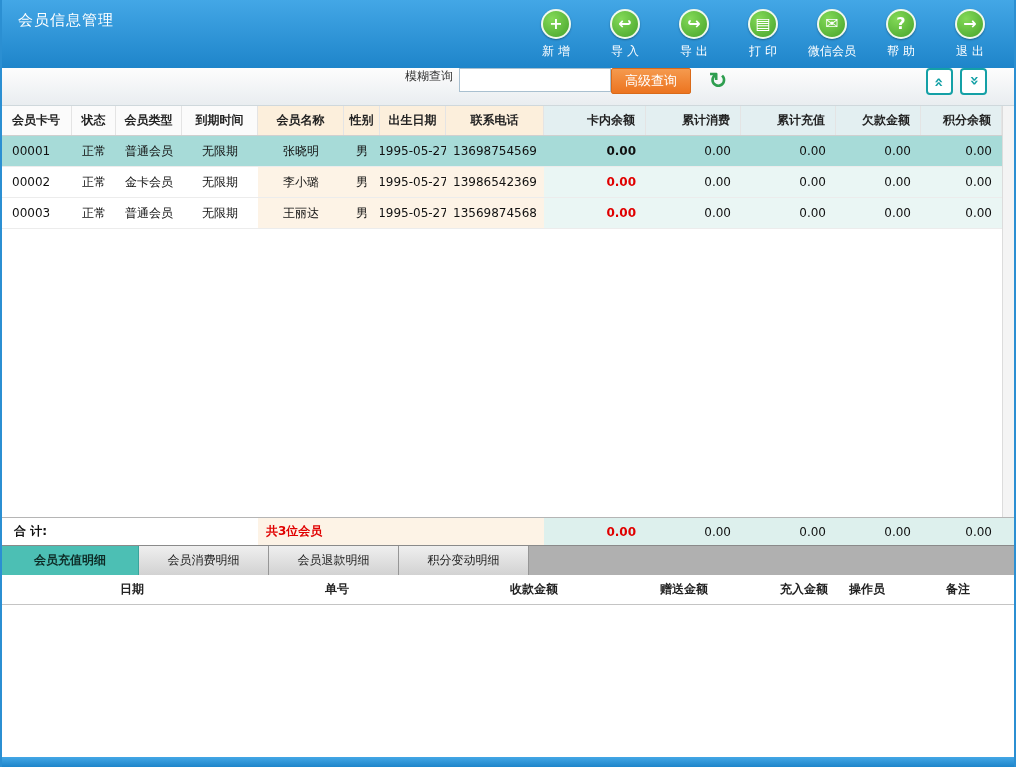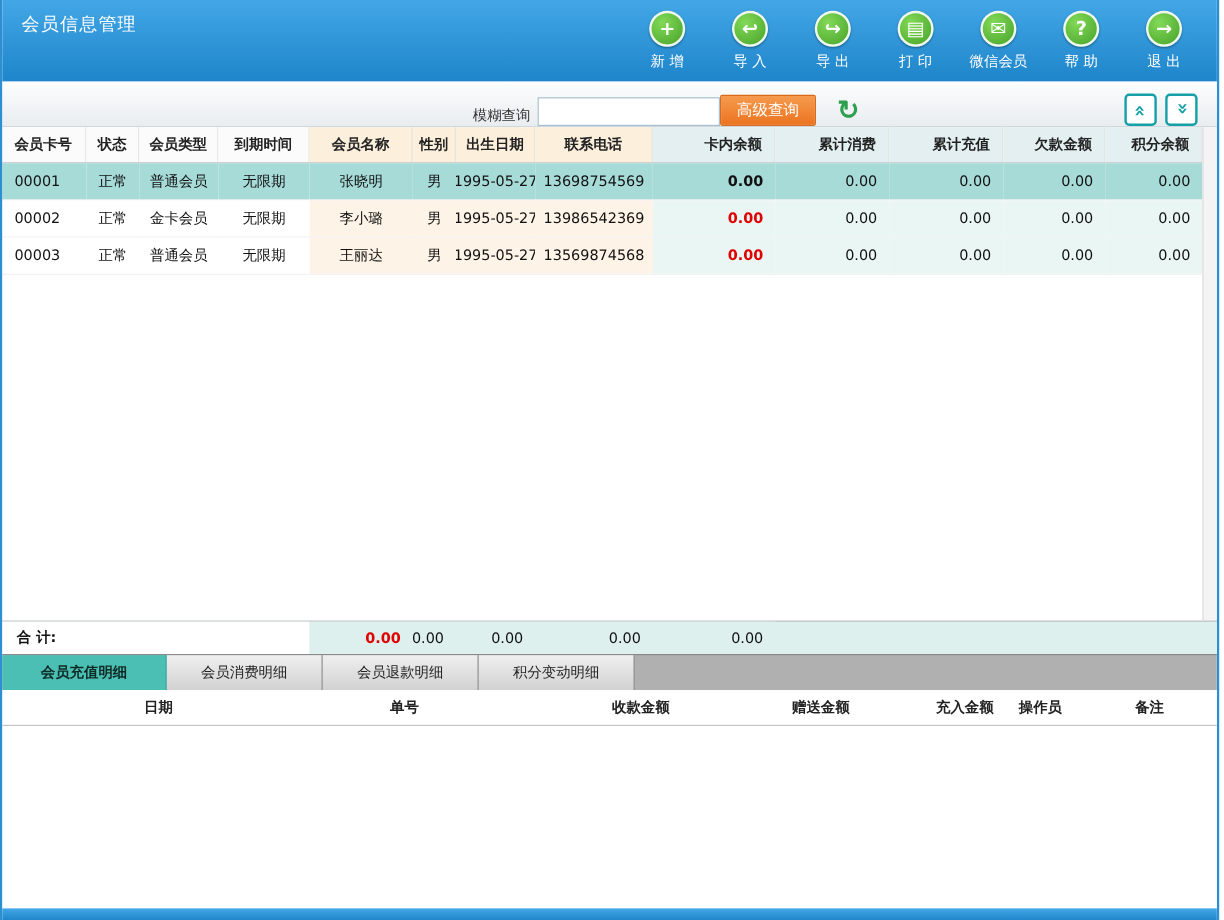--- a/index.html
+++ b/index.html
@@ -16,21 +16,21 @@
   .tool-item { display:flex; flex-direction:column; align-items:center; width:52px; cursor:pointer; }
   .tool-icon { width:30px; height:30px; border-radius:50%;
                background:radial-gradient(circle at 35% 30%, #83d957, #46a32a);
                border:2px solid rgba(255,255,255,.9); color:#fff;
                display:flex; align-items:center; justify-content:center;
                font-size:16px; font-weight:bold; box-shadow:0 1px 2px rgba(0,0,0,.35); }
   .tool-label { color:#fff; margin-top:4px; white-space:nowrap; }
 
   
   .searchbar { height:38px; flex:0 0 auto; background:linear-gradient(#fdfdfd,#e9edf0);
-               border-bottom:1px solid #cfd8dc; display:flex; align-items:flex-end; padding:0 16px; }
+               border-bottom:1px solid #cfd8dc; display:flex; align-items:flex-start; padding:0 27px; }
   .search-label { margin-left:376px; color:#333; }
   .search-input { width:152px; height:24px; margin-left:6px; border:1px solid #a9c0d0; background:#fff; padding:0 4px; font-size:12px; }
   .adv-btn { width:80px; height:26px; background:linear-gradient(#f59a4e,#ec7420);
              border:1px solid #d96a1a; color:#fff; border-radius:2px; font-size:13px; cursor:pointer; }
   .refresh-btn { margin-left:14px; width:26px; height:26px; border:none; background:transparent; cursor:pointer;
                  font-size:22px; line-height:26px; color:#2e9e4f; font-weight:bold; }
   .pager { margin-left:auto; display:flex; gap:7px; }
   .pager-btn { width:27px; height:27px; background:#fff; border:2px solid #14a0a6; border-radius:4px;
                display:flex; align-items:center; justify-content:center; cursor:pointer; }
   .pager-glyph { color:#14a0a6; font-weight:bold; font-size:16px; letter-spacing:-2px; display:block; }
@@ -205,20 +205,21 @@
             <div class="cell c13 seg-right">0.00</div>
           </div>
         </div>
 
       <div class="grid-filler"></div>
       <div class="vscroll"></div>
     </div>
 
     <div class="grid-row summary-row">
       <div class="cell sum-label">合 计:</div>
+      <div class="cell sum-count">共3位会员</div>
       <div class="cell c9 sum-cell red-bold">0.00</div>
       <div class="cell c10 sum-cell">0.00</div>
       <div class="cell c11 sum-cell">0.00</div>
       <div class="cell c12 sum-cell">0.00</div>
       <div class="cell c13 sum-cell">0.00</div>
     </div>
   </div>
 
   <div class="tabstrip">
     <div class="tab active">会员充值明细</div>

